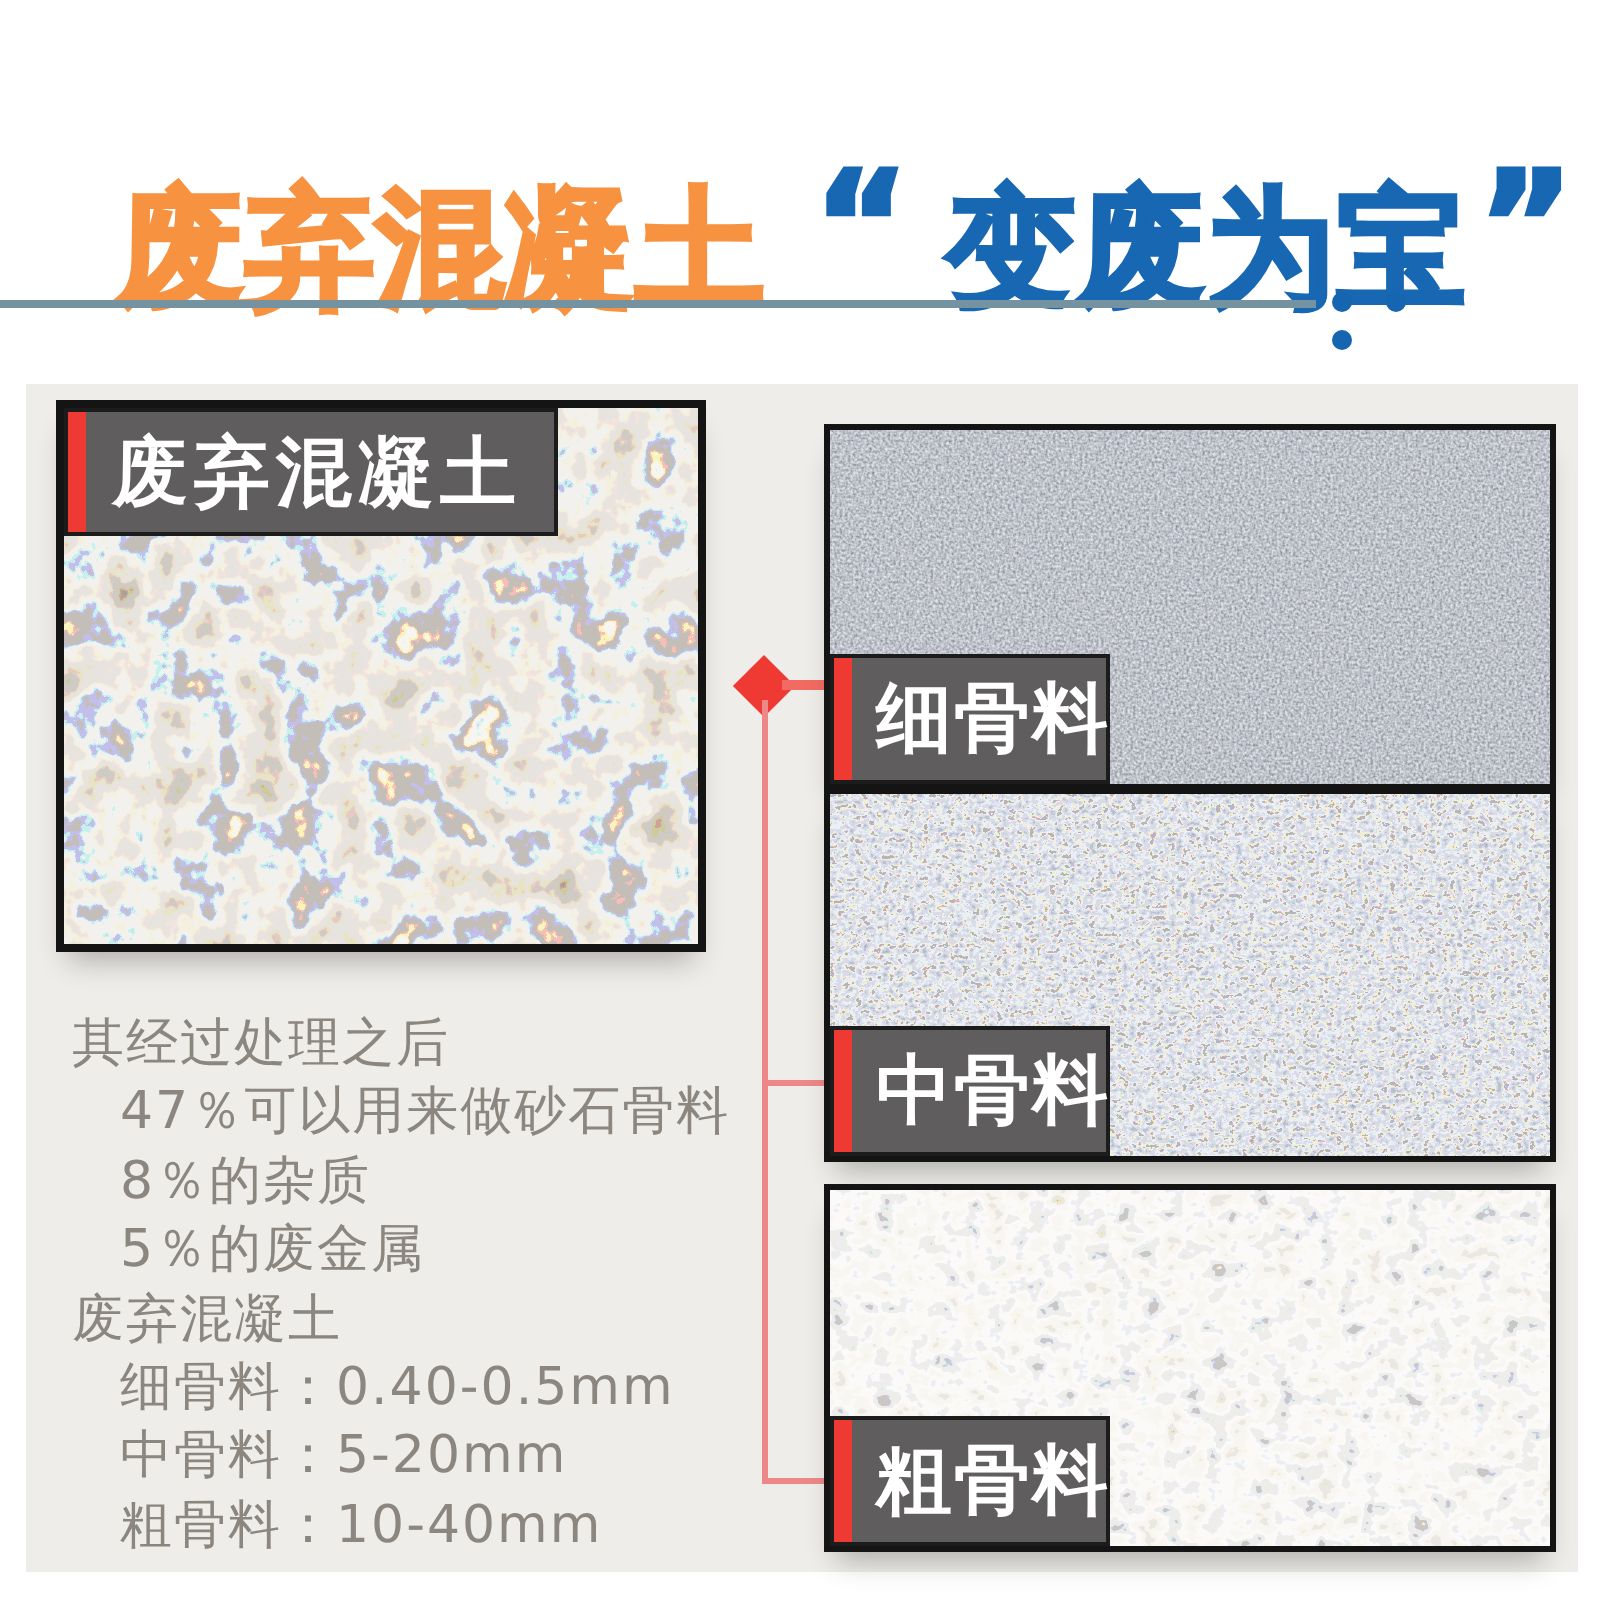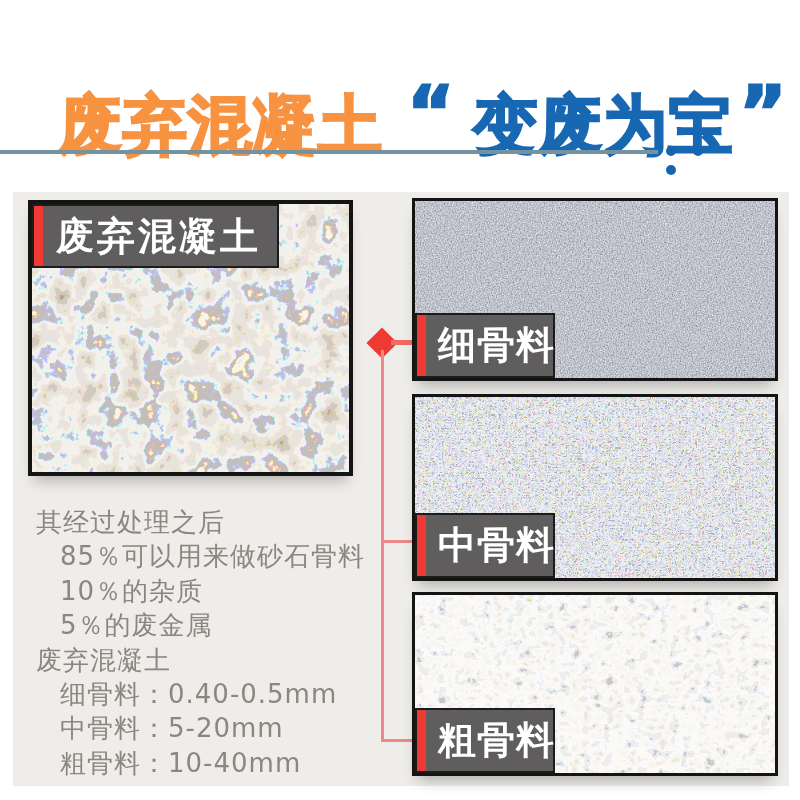--- a/index.html
+++ b/index.html
@@ -35,21 +35,21 @@
     background:var(--panel-bg,#efede9);
   }
   
   .figure{
     position:absolute;border:4px solid #141414;background:#9a9a9a;
     box-shadow:0 10px 14px -6px rgba(0,0,0,0.28);
   }
   .figure .tex{position:absolute;left:0;top:0;width:100%;height:100%;display:block;}
   .fig-source{left:15px;top:8px;width:317px;height:268px;}
   .fig-prod{left:399px;width:360px;border-width:3px;}
-  .fig-fine{top:6px;height:177px;}
+  .fig-fine{top:20px;height:177px;}
   .fig-mid{top:202px;height:181px;}
   .fig-coarse{top:400px;height:178px;}
   
   .tag{
     position:absolute;display:flex;align-items:center;
     background:var(--label-bg,#5f5d5e);border:2px solid #1c1c1c;
     color:#ffffff;font-weight:bold;box-sizing:border-box;
   }
   .tag .red-bar{
     width:9px;align-self:stretch;background:var(--accent-red,#ee3a33);
@@ -171,22 +171,22 @@
           <rect width="100%" height="100%" filter="url(#tex-coarse)"></rect>
         </svg>
       <figcaption class="tag tag-prod">
         <span class="red-bar"></span>
         <span class="tag-text">粗骨料</span>
       </figcaption>
     </figure>
 
     <div class="notes">
       <div>其经过处理之后</div>
-      <div class="indent">85％可以用来做砂石骨料</div>
-      <div class="indent">10％的杂质</div>
+      <div class="indent">47％可以用来做砂石骨料</div>
+      <div class="indent">8％的杂质</div>
       <div class="indent">5％的废金属</div>
       <div>废弃混凝土</div>
       <div class="indent">细骨料：0.40-0.5mm</div>
       <div class="indent">中骨料：5-20mm</div>
       <div class="indent">粗骨料：10-40mm</div>
     </div>
 
   </div>
 </div>
 

